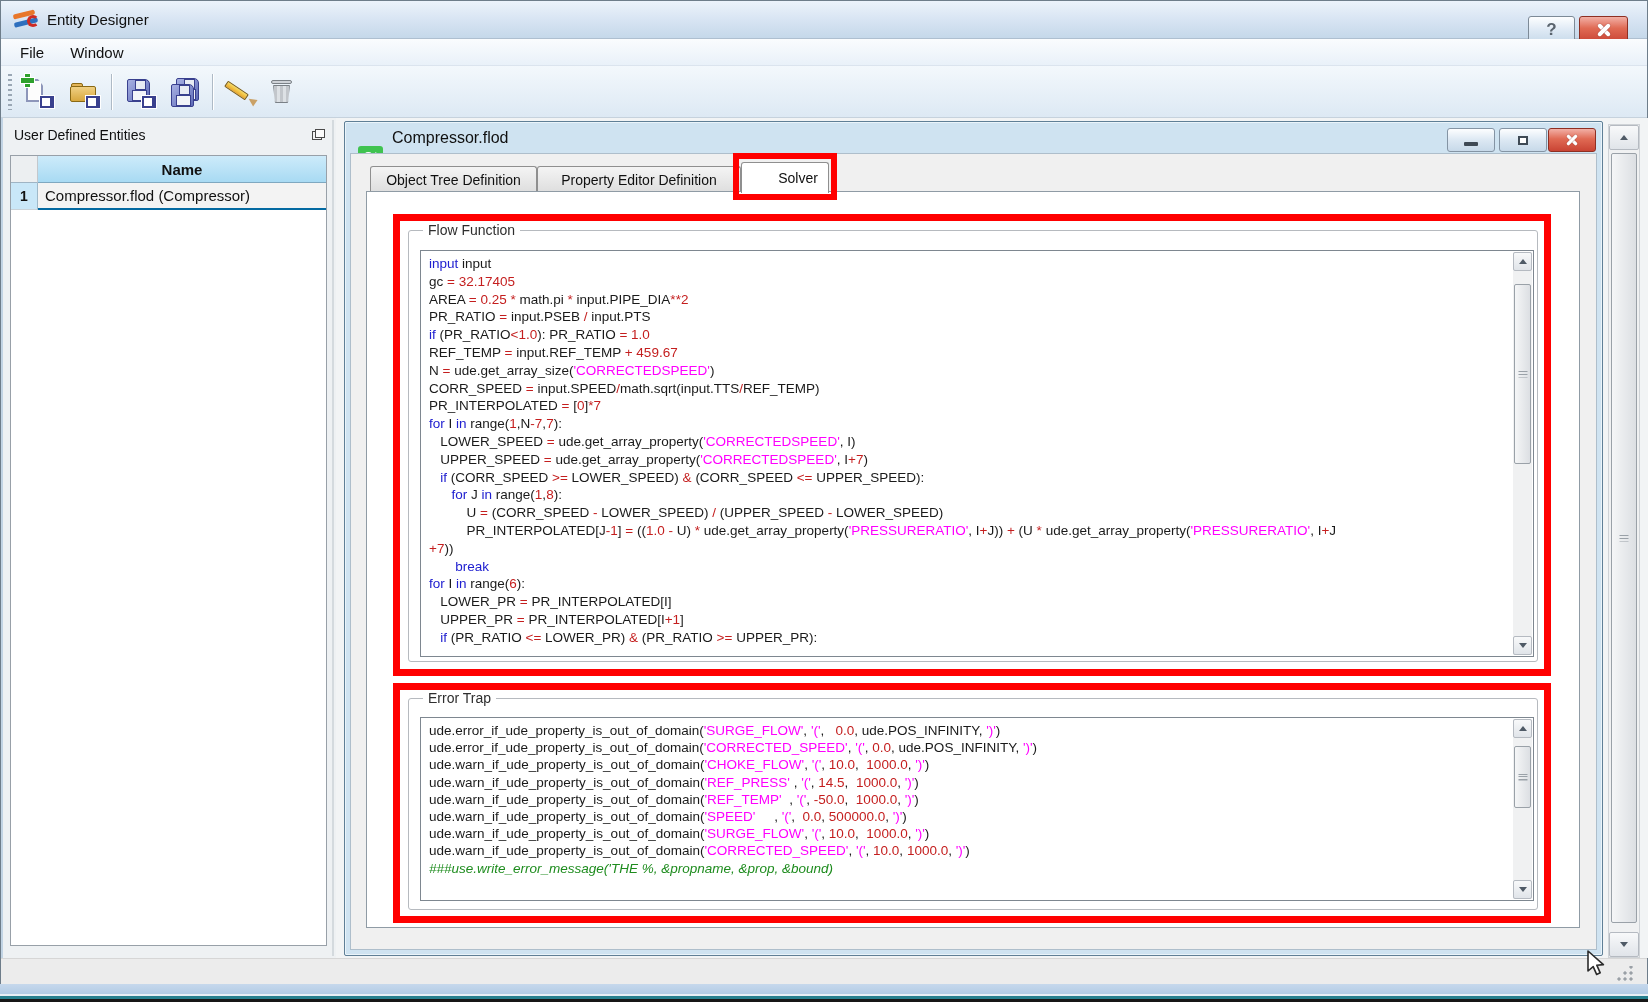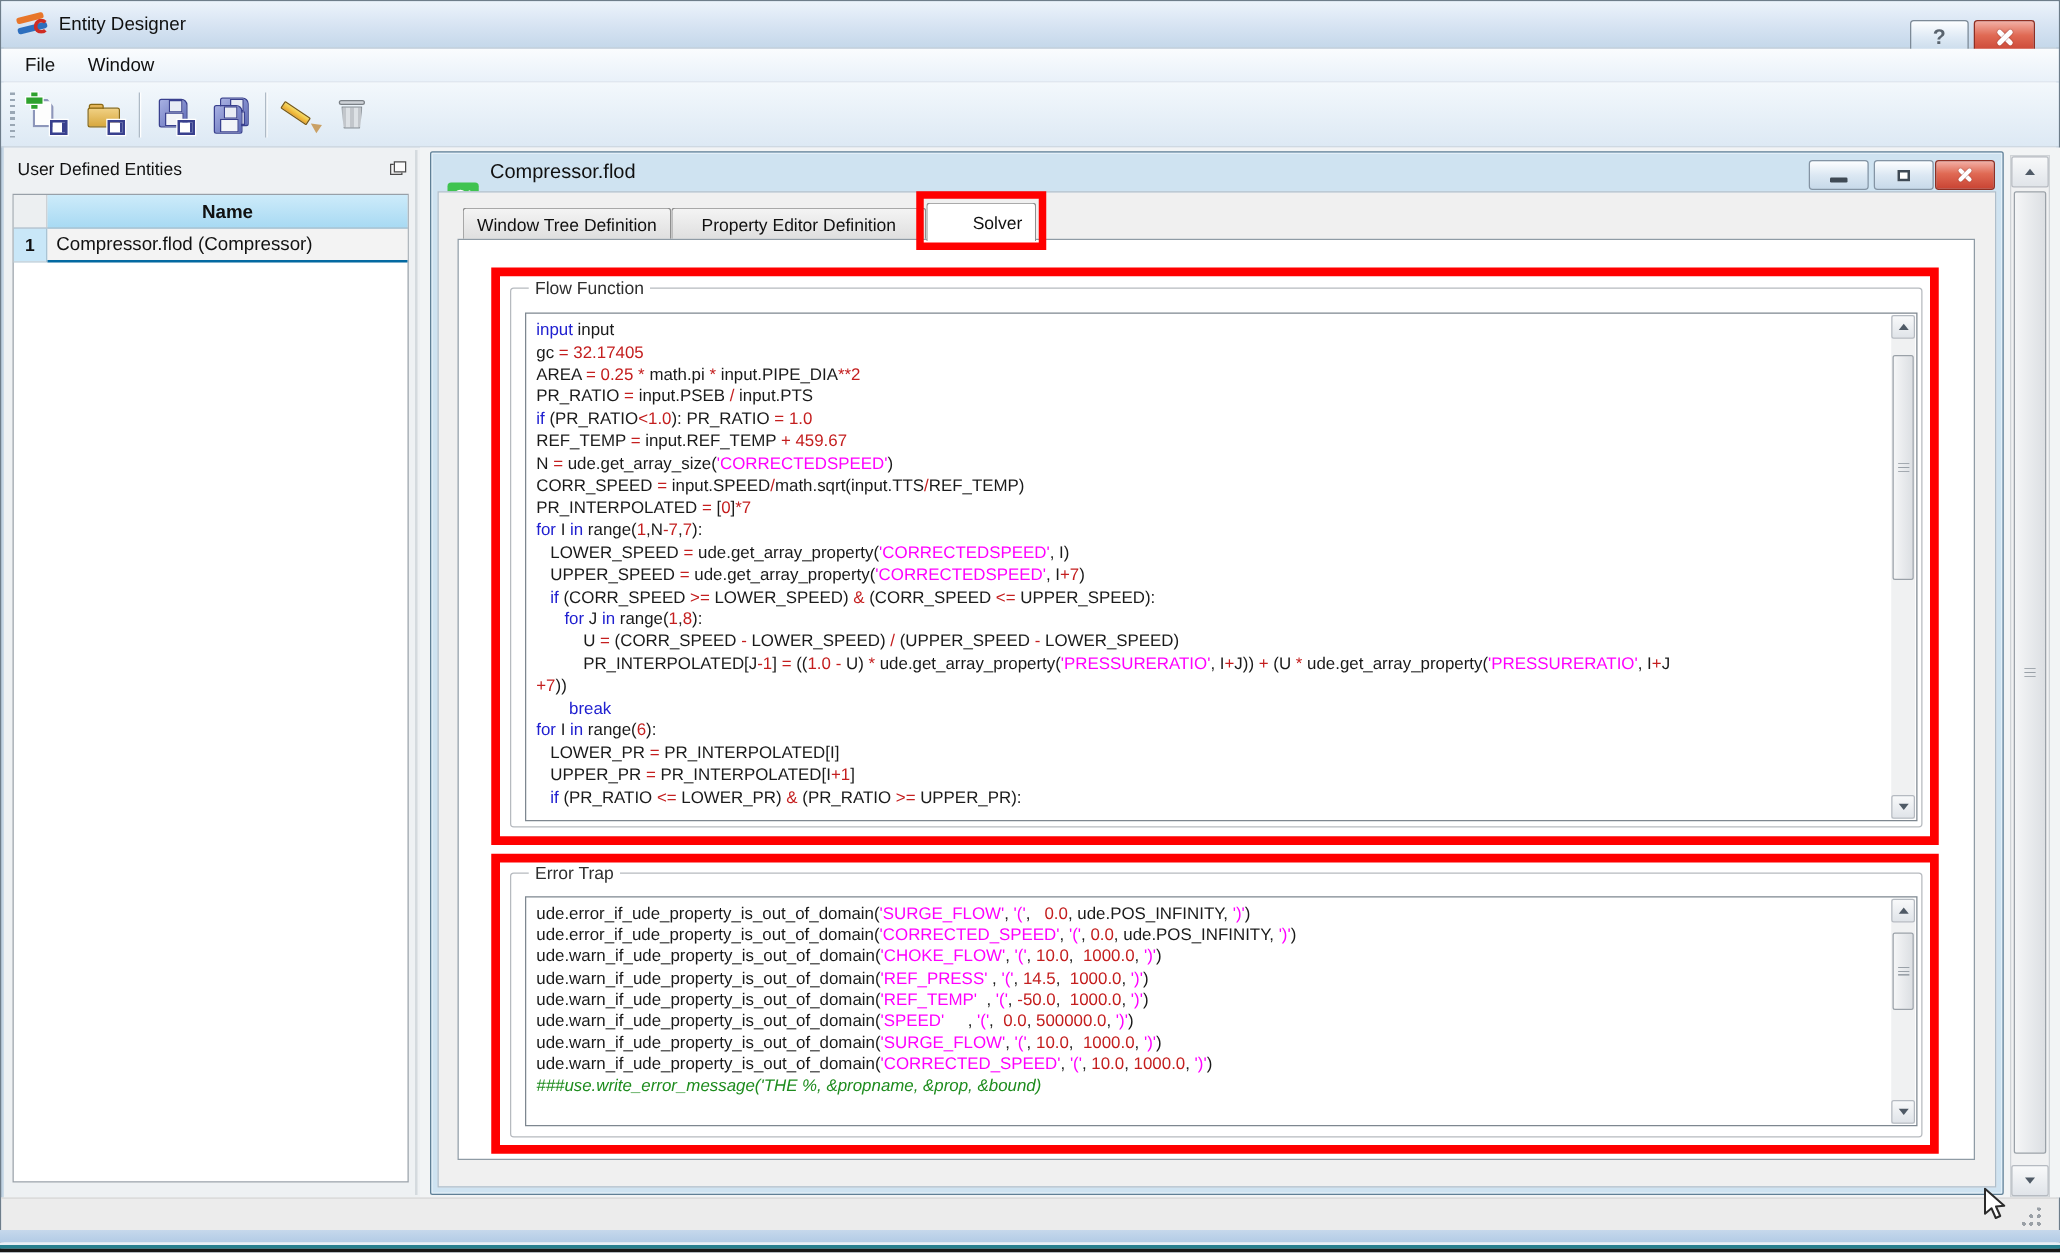--- a/index.html
+++ b/index.html
@@ -252,21 +252,21 @@
       <span class="cw-btn cw-rest">
           <span class="rest-glyph"></span>
         </span>
       <span class="cw-btn cw-close">
           <span class="xglyph small"></span>
         </span>
     </div>
     <div class="child-content"></div>
   </div>
 
-  <div class="tab tab1">Window Tree Definition</div>
+  <div class="tab tab1">Object Tree Definition</div>
   <div class="tab tab2">Property Editor Definition</div>
   <div class="tab tab3 active">Solver</div>
   <div class="pane"></div>
 
   <div class="groupbox gb-flow">
     <span class="gb-label">Flow Function</span>
   </div>
   <div class="ta ta-flow">
     <div class="code">
         <div class="cl"><span class="tk-k">input</span> input</div>

